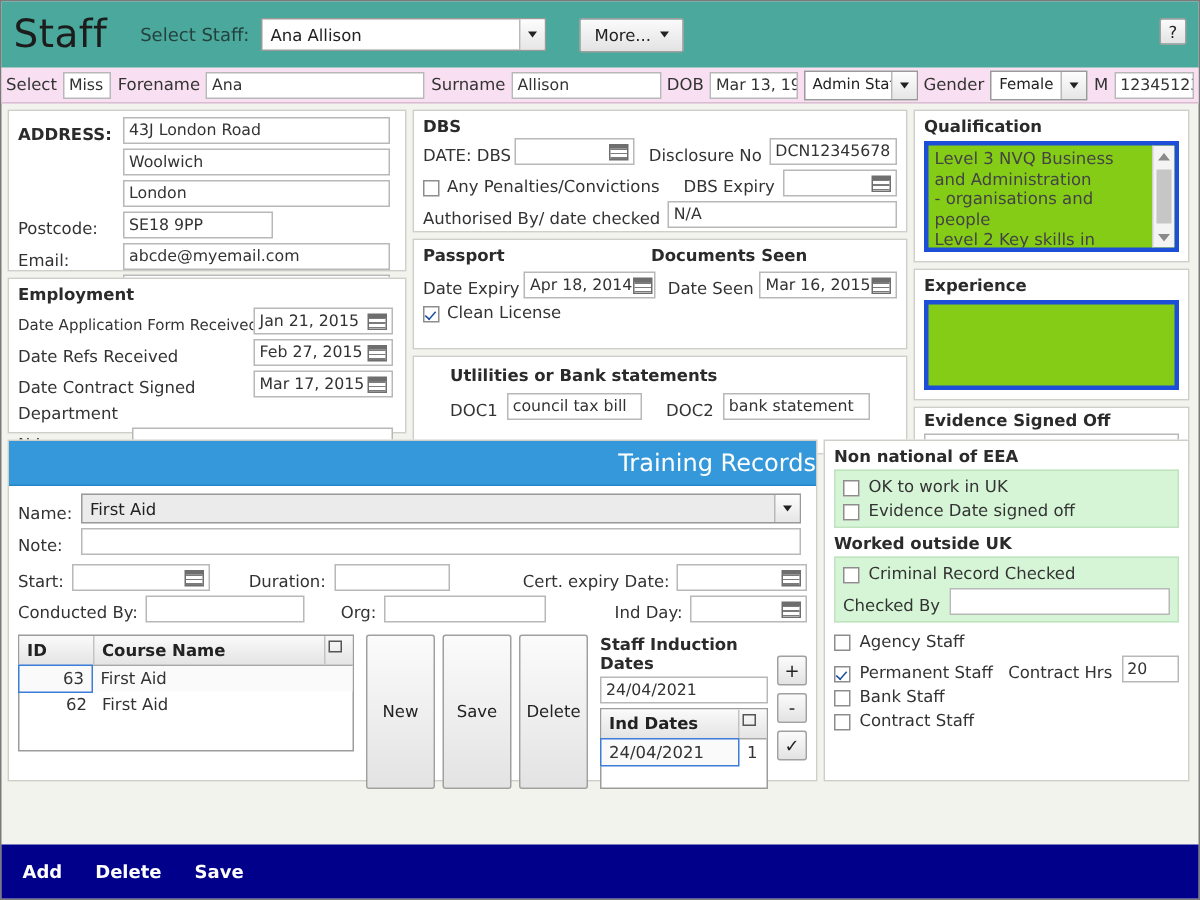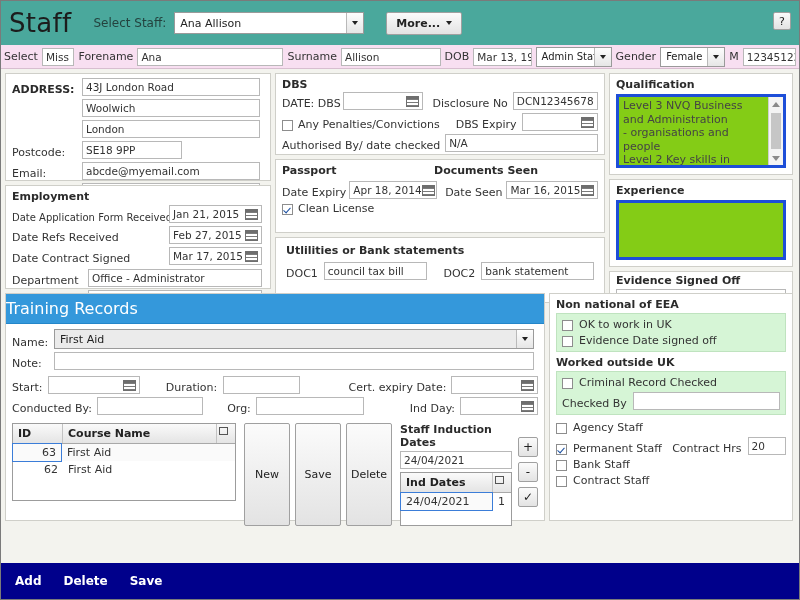--- a/index.html
+++ b/index.html
@@ -43,21 +43,21 @@
     display:flex; align-items:center; justify-content:center;
   }
   .combo .arrow:after { content:""; border-left:3.5px solid transparent; border-right:3.5px solid transparent; border-top:4px solid #222; }
   #staff-combo { width:190px; }
   .btn3d {
     background:linear-gradient(#fbfbfb,#e3e3e3);
     border:1px solid #a0a0a0; border-radius:2px;
     font-size:11px; color:#222; padding:3px 9px; cursor:pointer;
     display:inline-flex; align-items:center; gap:6px;
   }
-  #more-button { margin-left:22px; height:23px;font-weight:bold; }
+  #more-button { margin-left:22px; height:23px; }
   #more-button .caret { border-left:3.5px solid transparent; border-right:3.5px solid transparent; border-top:4px solid #222; }
   #help-button {
     position:absolute; right:8px; top:11px;
     width:18px; height:18px; padding:0;
     justify-content:center; font-size:11px;
   }
 
   
   .namebar {
     height:24px; background:#f8dff1; border-bottom:1px solid #d8bed0;
@@ -91,21 +91,21 @@
   .scrolllist { border:3px solid #1d4ed8; background:#84cc16; position:relative; overflow:hidden; }
   .scrolllist .txt { padding:2px 4px; font-size:11px; line-height:13.5px; color:#444; white-space:pre-line; }
   .vscroll { position:absolute; right:0; top:0; bottom:0; width:15px; background:#f4f4f4; border-left:1px solid #d0d0d0; }
   .vscroll .up, .vscroll .dn { height:14px; display:flex; align-items:center; justify-content:center; }
   .vscroll .up:after { content:""; border-left:4px solid transparent; border-right:4px solid transparent; border-bottom:5px solid #8a8a8a; }
   .vscroll .dn:after { content:""; border-left:4px solid transparent; border-right:4px solid transparent; border-top:5px solid #8a8a8a; }
   .vscroll .dn { position:absolute; bottom:0; left:0; right:0; }
   .vscroll .thumb { position:absolute; top:16px; left:2px; right:2px; height:36px; background:#c6c6c6; }
 
   
-  .tr-title { background:#3498db; color:#fff; text-align:left; font-size:16px;
+  .tr-title { background:#3498db; color:#fff; text-align:right; font-size:16px;
               padding:5px 0; border-bottom:1px solid #2486c9; }
 
   
   .grid { border:1px solid #9c9c9c; background:#fff; }
   .gridhead { display:flex; background:linear-gradient(#fafafa,#e4e4e4); border-bottom:1px solid #a8a8a8; font-weight:bold; font-size:11px; color:#222; }
   .gridhead > div { padding:3px 5px; border-right:1px solid #c3c3c3; }
   .gridrow { display:flex; font-size:11px; color:#333; }
   .gridrow > div { padding:2px 5px; }
   .gridrow.sel > div:first-child { border:1.5px solid #3b7dd8; margin:-1px 0 -1px -1px; background:#fafafa; }
 
@@ -208,21 +208,20 @@
         </div>
       <div class="row">
           <span class="lbl" style="width:157px">Date Contract Signed</span>
         <div class="tin dateinput" style="width:93px">
           <span>Mar 17, 2015</span>
             <span class="cal-icon"></span>
           </div>
         </div>
       <div class="row" style="margin-top:4px">
           <span class="lbl" style="width:76px">Department</span>
-        <div class="tin" style="width:174px">Office - Administrator</div>
         </div>
       <div class="row" style="margin-bottom:0">
           <span class="lbl" style="width:76px">N.I</span>
         <div class="tin" style="width:174px"></div>
         </div>
     </div>
 
     <div class="panel" style="left:274px; top:4px; width:330px; height:82px; padding:4px 6px;">
       <div class="legend">DBS</div>
       <div class="row" style="margin-top:1px">
@@ -265,21 +264,21 @@
           <span>Mar 16, 2015</span>
             <span class="cal-icon"></span>
           </div>
       </div>
       <div class="row" style="margin-bottom:0">
         <span class="cbx on"></span>
         <span class="lbl" style="margin-left:5px">Clean License</span>
       </div>
     </div>
 
-    <div class="panel" style="left:274px; top:168px; width:330px; height:66px; padding:6px 10px;">
+    <div class="panel" style="left:274px; top:168px; width:330px; height:66px; padding:6px 24px;">
       <div class="legend" style="margin-bottom:5px">Utlilities or Bank statements</div>
       <div class="row" style="margin-bottom:0">
         <span class="lbl">DOC1</span>
         <div class="tin" style="width:112px; margin-left:6px">council tax bill</div>
         <span class="lbl" style="margin-left:16px">DOC2</span>
         <div class="tin" style="width:122px; margin-left:6px">bank statement</div>
       </div>
     </div>
 
     <div class="panel" style="left:608px; top:4px; width:184px; height:102px; padding:4px 6px;">

